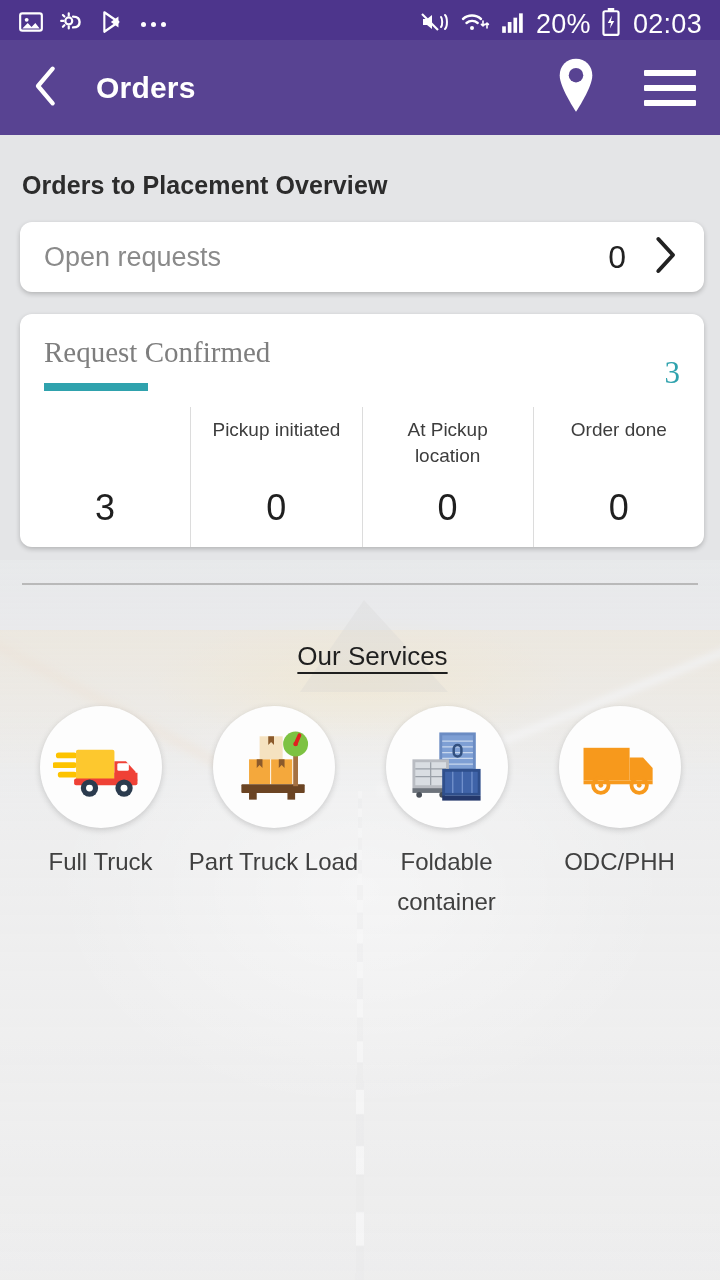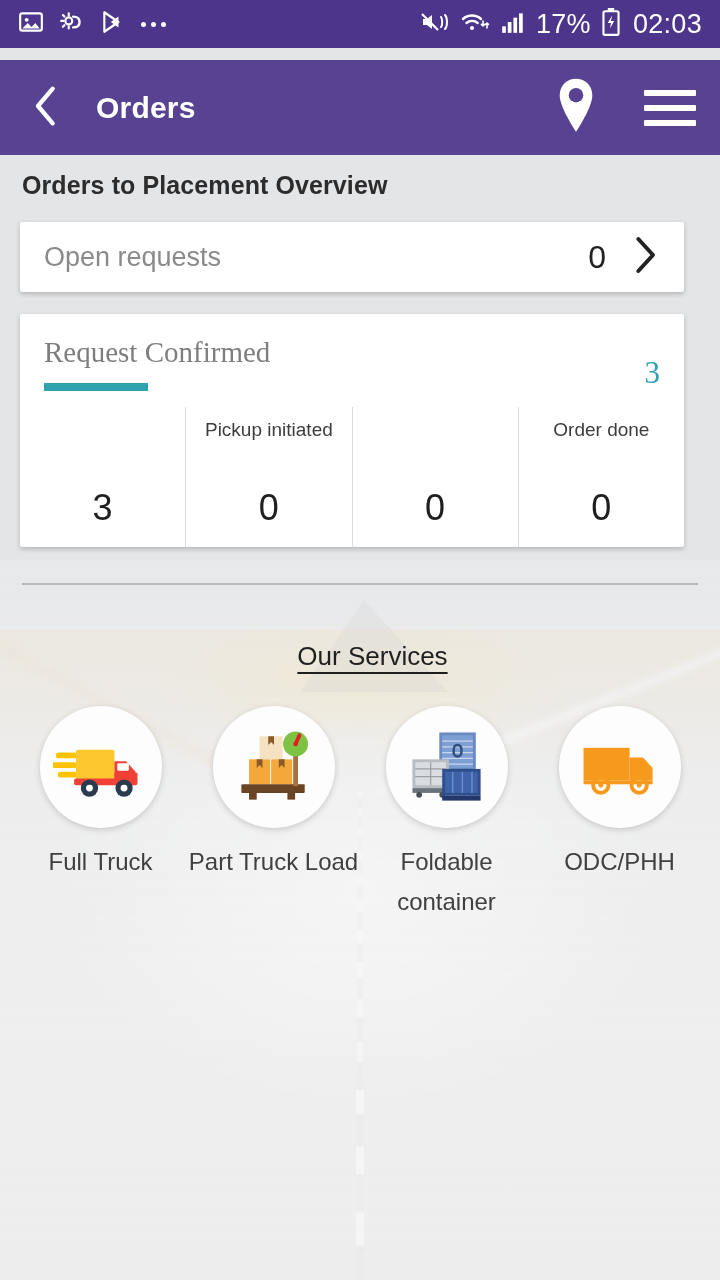--- a/index.html
+++ b/index.html
@@ -58,21 +58,21 @@
   .sb-left{ display:flex; align-items:center; gap:15px; }
   .sb-right{ display:flex; align-items:center; gap:10px; margin-left:auto; }
   .sb-pct{ font-size:27px; font-weight:400; letter-spacing:.3px; }
   .sb-clock{ font-size:27px; font-weight:400; letter-spacing:.3px; margin-left:2px; }
   .sb-icon{ display:block; }
   .dots3{ display:flex; gap:5px; align-items:center; }
   .dots3 i{ width:5px;height:5px;border-radius:50%;background:#fff;display:block; }
 
   
   .appbar{
-    position:absolute; left:0; top:60px; width:720px; height:95px;
+    position:absolute; left:0; top:40px; width:720px; height:95px;
     background:#584392; display:flex; align-items:center;
     padding:0 24px; z-index:10;
   }
   .appbar .back{ width:44px;height:44px;display:flex;align-items:center;justify-content:center;cursor:pointer; }
   .appbar .title{
     color:#fff; font-size:30px; font-weight:bold; margin-left:28px; letter-spacing:.2px;
   }
   .appbar .actions{ margin-left:auto; display:flex; align-items:center; gap:46px; }
   .pin-btn,.menu-btn{ display:flex;align-items:center;justify-content:center;cursor:pointer; }
   .burger{ width:52px; display:flex; flex-direction:column; gap:9px; }
@@ -80,21 +80,21 @@
 
   
   .content{ position:absolute; left:0; top:143px; width:720px; height:1137px; z-index:5; }
 
   .section-title{
     margin:28px 0 0 22px; font-size:25px; font-weight:bold; color:#2c2c2c;
     letter-spacing:.1px;
   }
 
   .card{
-    margin:22px 36px 0 20px; background:#fff; border-radius:2px;
+    margin:22px 16px 0 20px; background:#fff; border-radius:12px;
     box-shadow:0 2px 5px rgba(0,0,0,.22);
   }
 
   
   .open-row{
     height:70px; display:flex; align-items:center; padding:0 24px;
   }
   .open-label{ font-size:27px; color:#8a8a8a; font-weight:400; }
   .open-right{ margin-left:auto; display:flex; align-items:center; gap:24px; }
   .open-count{ font-size:32px; color:#222; }
@@ -202,21 +202,21 @@
           </svg>
       </span>
       <span class="sb-icon">
         <svg width="26" height="26" viewBox="0 0 24 24">
             <rect x="2" y="16" width="3.4" height="6" fill="#fff"></rect>
             <rect x="7.2" y="12" width="3.4" height="10" fill="#fff"></rect>
             <rect x="12.4" y="8" width="3.4" height="14" fill="#fff"></rect>
             <rect x="17.6" y="4" width="3.4" height="18" fill="#fff"></rect>
           </svg>
       </span>
-      <span class="sb-pct">17%</span>
+      <span class="sb-pct">20%</span>
       <span class="sb-icon">
         <svg width="20" height="28" viewBox="0 0 16 26">
             <rect x="5" y="0" width="6" height="3" fill="#fff"></rect>
             <rect x="1" y="3" width="14" height="22" rx="1.6" fill="none" stroke="#fff" stroke-width="2"></rect>
             <path d="M9 7l-4 7h3l-1 5 4-7H8z" fill="#fff"></path>
           </svg>
       </span>
       <span class="sb-clock">02:03</span>
     </div>
   </div>
@@ -277,20 +277,21 @@
       </div>
       <div class="rc-stats">
         <div class="rc-col">
           <div class="val">3</div>
         </div>
         <div class="rc-col">
           <div class="lbl">Pickup initiated</div>
           <div class="val">0</div>
         </div>
         <div class="rc-col">
+          <div class="lbl">At Pickup location</div>
           <div class="val">0</div>
         </div>
         <div class="rc-col">
           <div class="lbl">Order done</div>
           <div class="val">0</div>
         </div>
       </div>
     </div>
 
     <div class="divider"></div>

